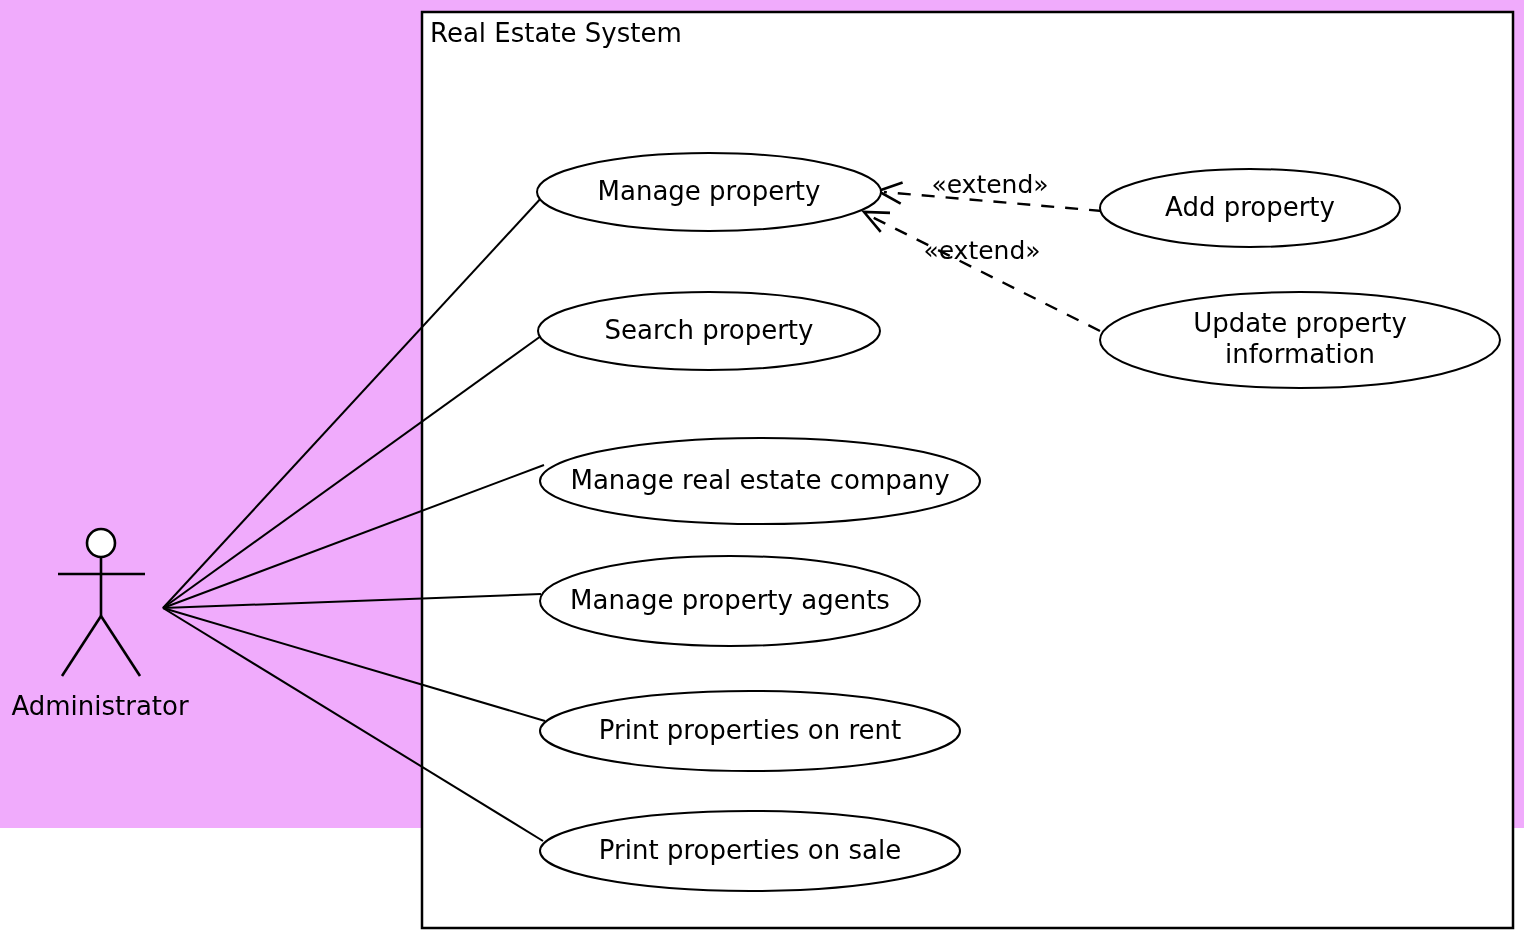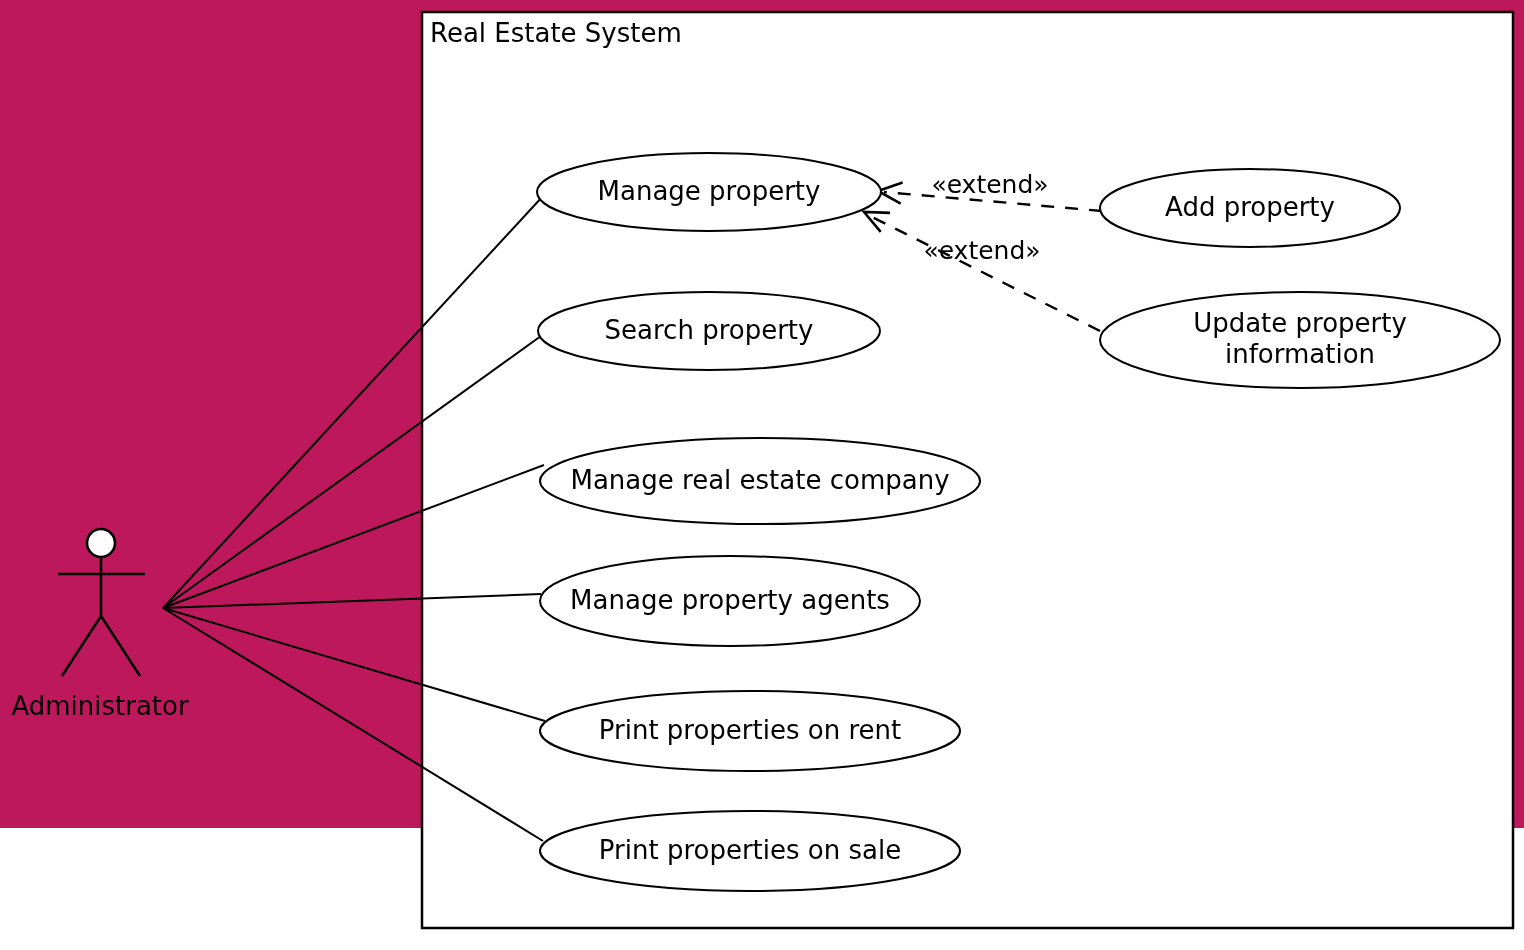--- a/index.html
+++ b/index.html
@@ -10,21 +10,21 @@
   body {
     width: 1524px;
     height: 950px;
     font-family: "DejaVu Sans", sans-serif;
     overflow: hidden;
   }
   #diagram-root {
     position: relative;
     width: 1524px;
     height: 828px;
-    background: #be185d;
+    background: #f0abfc;
   }
   svg#uml-canvas {
     display: block;
     width: 1524px;
     height: 950px;
   }
   .boundary-rect {
     fill: #ffffff;
     stroke: #000000;
     stroke-width: 2.5;

